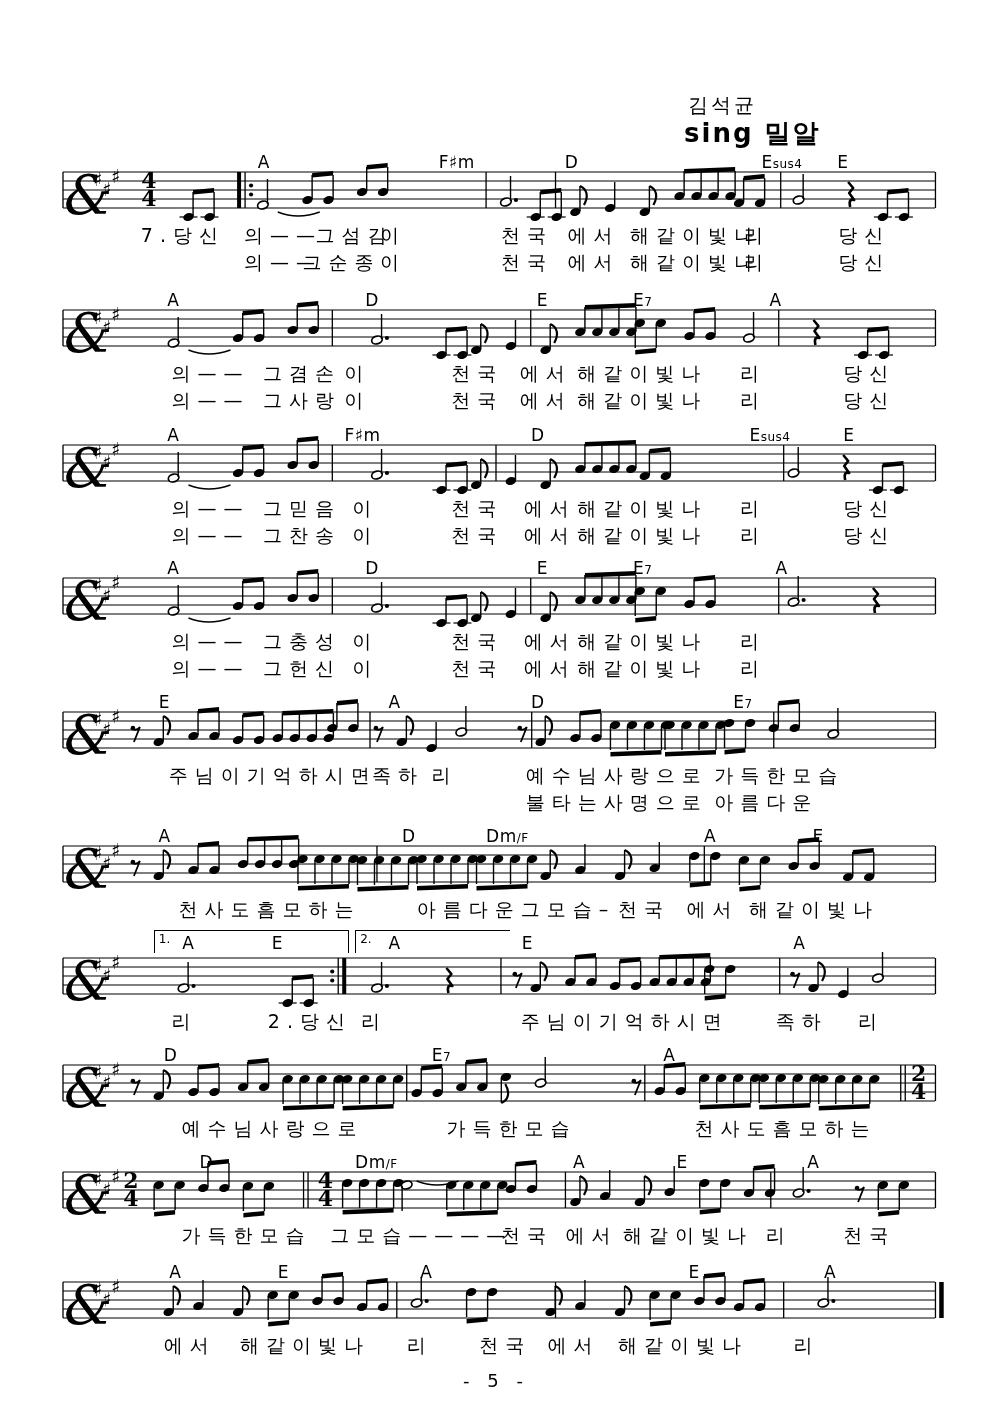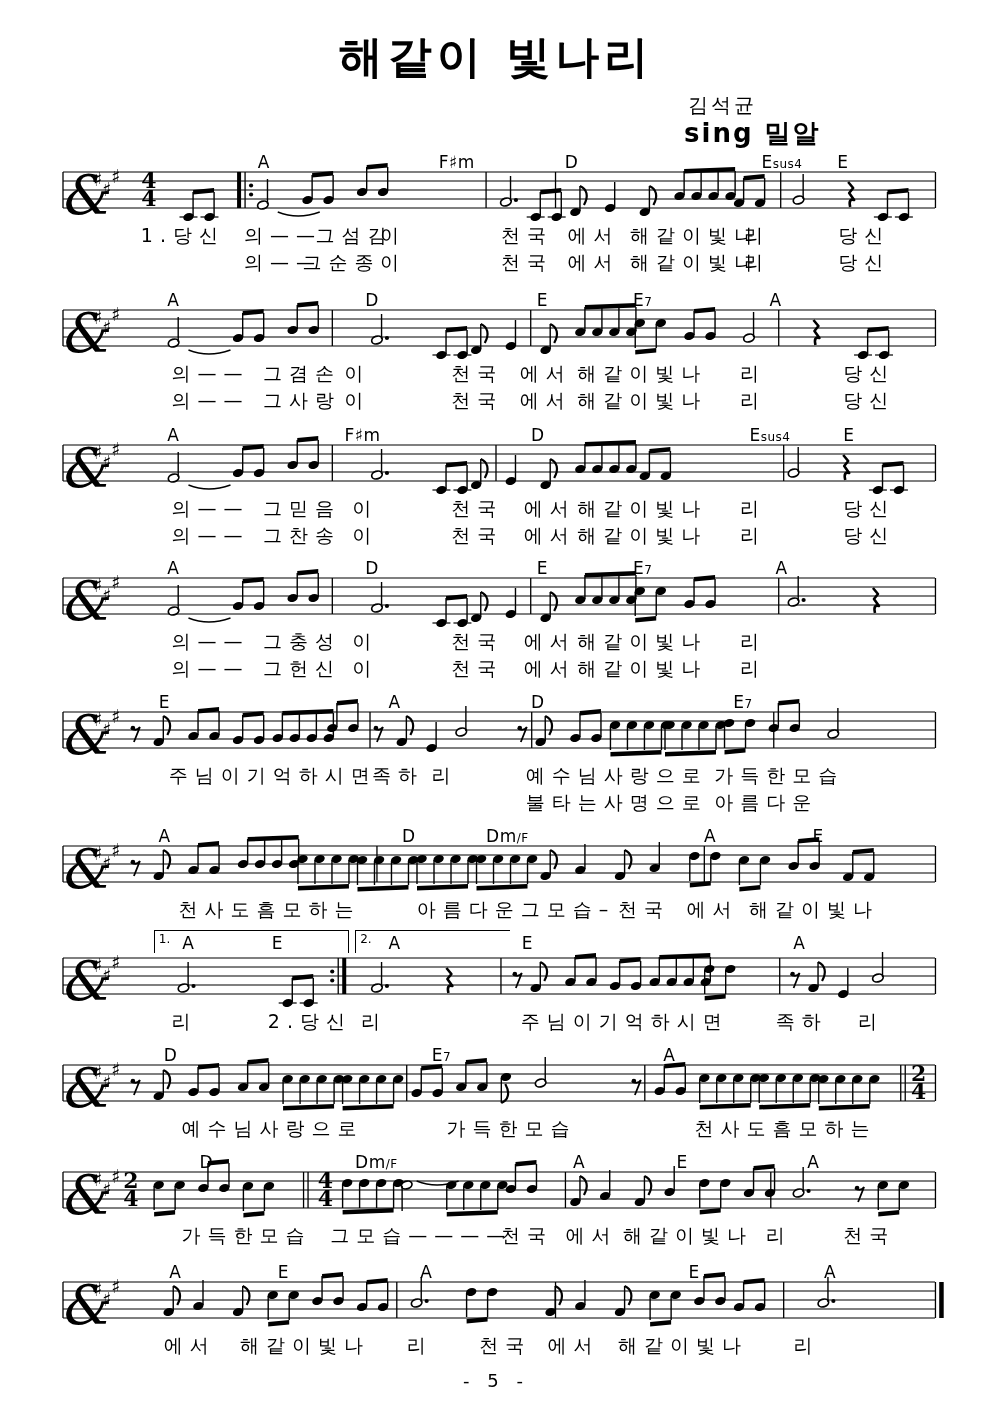--- a/index.html
+++ b/index.html
@@ -22,21 +22,20 @@
   .volta{position:absolute;top:0;height:22px;border-top:1.5px solid #000;border-left:1.5px solid #000;}
   .volta.closed{border-right:1.5px solid #000;}
   .volta .vnum{position:absolute;left:4px;top:1px;font-size:12px;}
   .pagenum{position:absolute;bottom:12px;left:0;width:100%;text-align:center;
            font-size:18px;letter-spacing:6px;}
 </style>
 </head>
 <body>
 
 <div class="page">
-  <div class="title">해같이 빛나리</div>
   <div class="composer">김석균</div>
   <div class="credit">sing 밀알</div>
   <div id="systems">
       <div class="system" style="top: 152px;">
         <span class="chord" style="left: 26.4%;">A</span>
         <span class="chord" style="left: 45.5%;">F♯m</span>
         <span class="chord" style="left: 57.4%;">D</span>
         <span class="chord" style="left: 78.2%;">E<span class="sfx">sus4</span></span>
         <span class="chord" style="left: 84.8%;">E</span>
         <div class="staff">
@@ -118,21 +117,21 @@
             <path d="M 848.16 22 l 5 6 -4 5 5 7 q -6 -2 -4 7" stroke="#000" stroke-width="2.6" fill="none" stroke-linejoin="round"></path>
             <ellipse cx="882.88" cy="57" rx="5.3" ry="3.9" transform="rotate(-18 882.88 57)" fill="#000"></ellipse>
             <line x1="887.48" x2="887.48" y1="56" y2="32" stroke="#000" stroke-width="1.4"></line>
             <line x1="873.88" x2="891.88" y1="57" y2="57" stroke="#000" stroke-width="1.2"></line>
             <ellipse cx="903.88" cy="57" rx="5.3" ry="3.9" transform="rotate(-18 903.88 57)" fill="#000"></ellipse>
             <line x1="908.48" x2="908.48" y1="56" y2="32" stroke="#000" stroke-width="1.4"></line>
             <line x1="894.88" x2="912.88" y1="57" y2="57" stroke="#000" stroke-width="1.2"></line>
             <polygon points="887.48,30 908.48,28 908.48,32.5 887.48,34.5" fill="#000"></polygon>
           </svg>
         </div>
-        <span class="lyric l1" style="left: 14.2%;">1.당신</span>
+        <span class="lyric l1" style="left: 14.2%;">7.당신</span>
         <span class="lyric l1" style="left: 24.6%;">의——</span>
         <span class="lyric l1" style="left: 30.5%; margin-left: 13px;">그섬김</span>
         <span class="lyric l1" style="left: 38.3%;">이</span>
         <span class="lyric l1" style="left: 50.5%;">천국</span>
         <span class="lyric l1" style="left: 57.2%;">에서</span>
         <span class="lyric l1" style="left: 63.5%;">해같이빛나</span>
         <span class="lyric l1" style="left: 75%;">리</span>
         <span class="lyric l1" style="left: 84.5%;">당신</span>
         <span class="lyric l2" style="left: 24.6%;">의——</span>
         <span class="lyric l2" style="left: 30.5%;">그순종</span>

